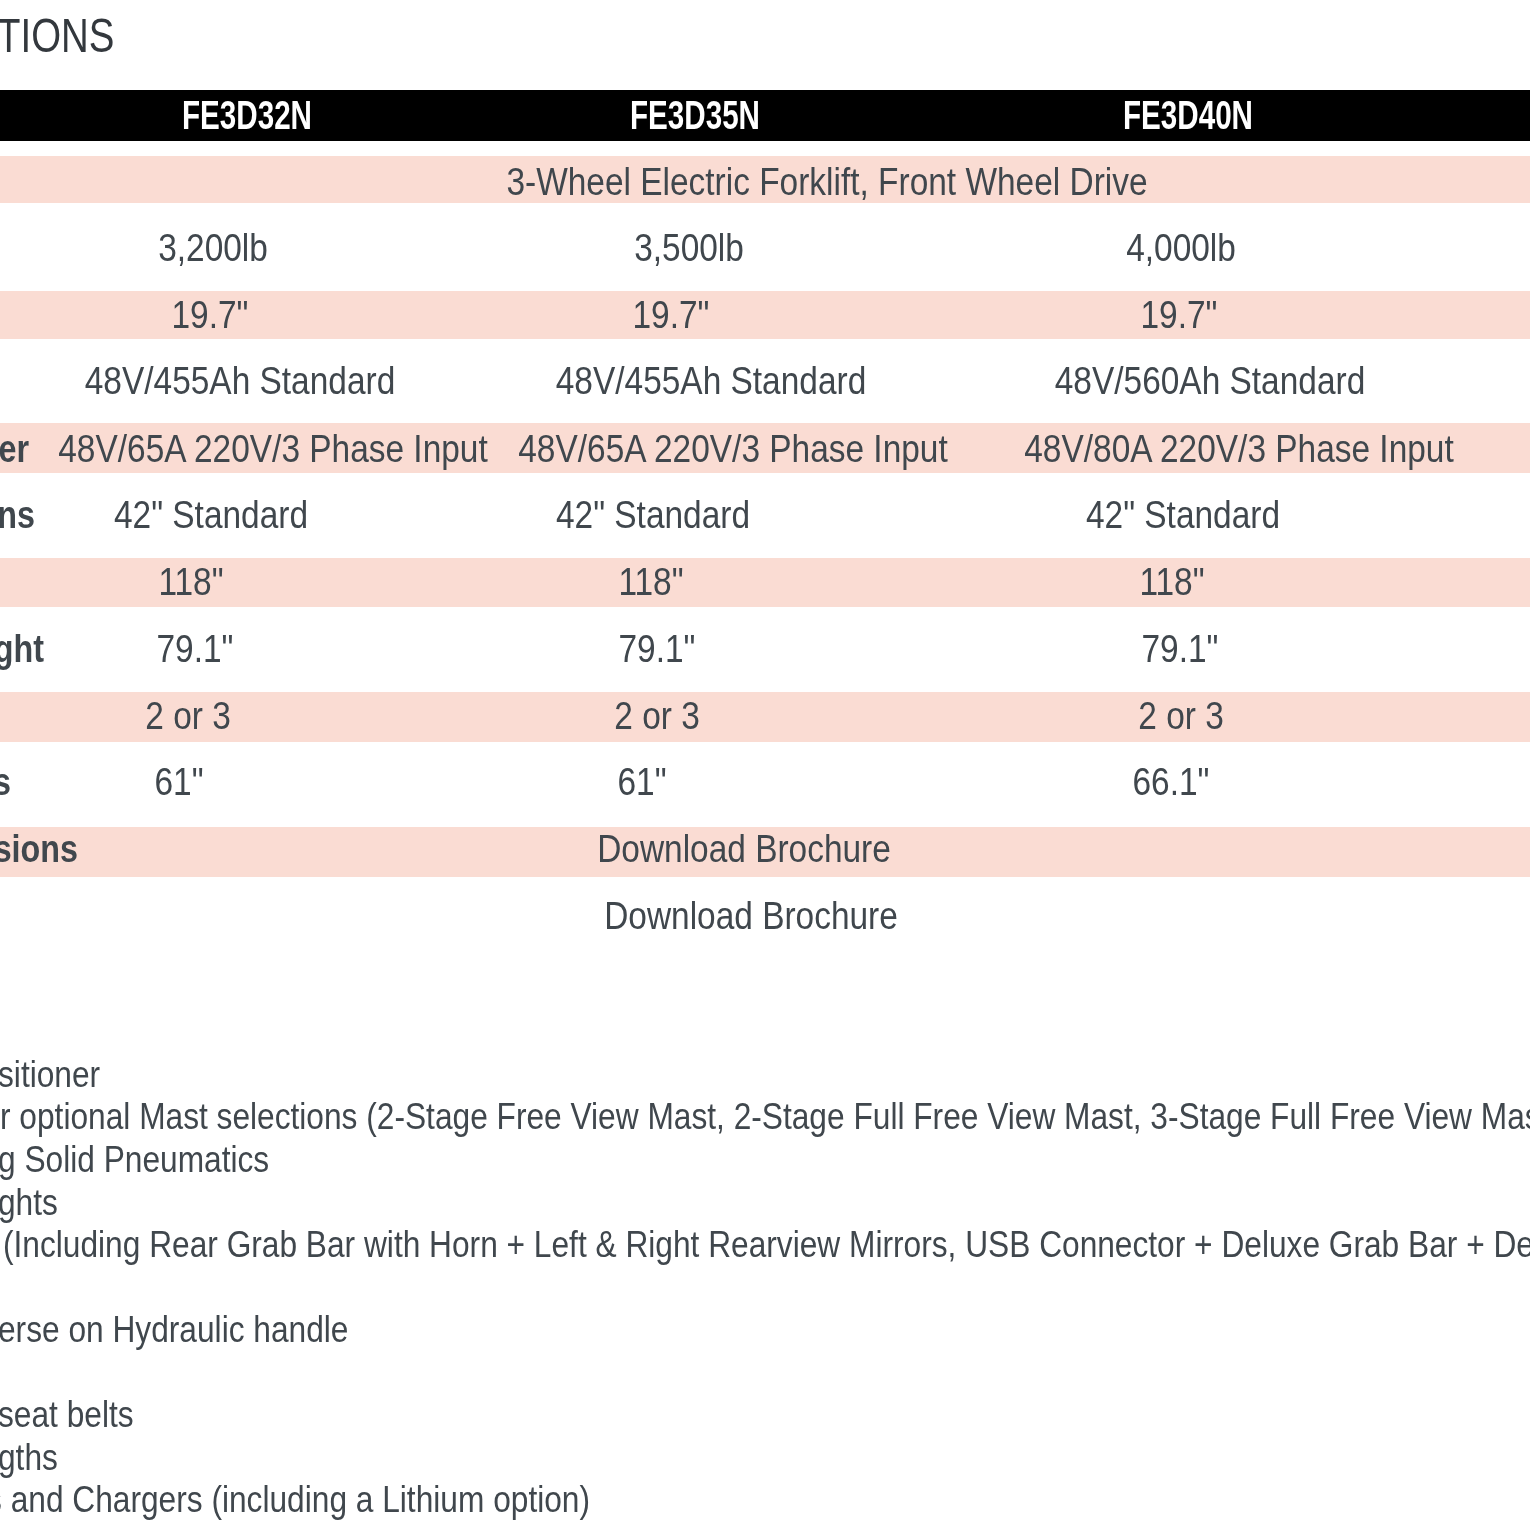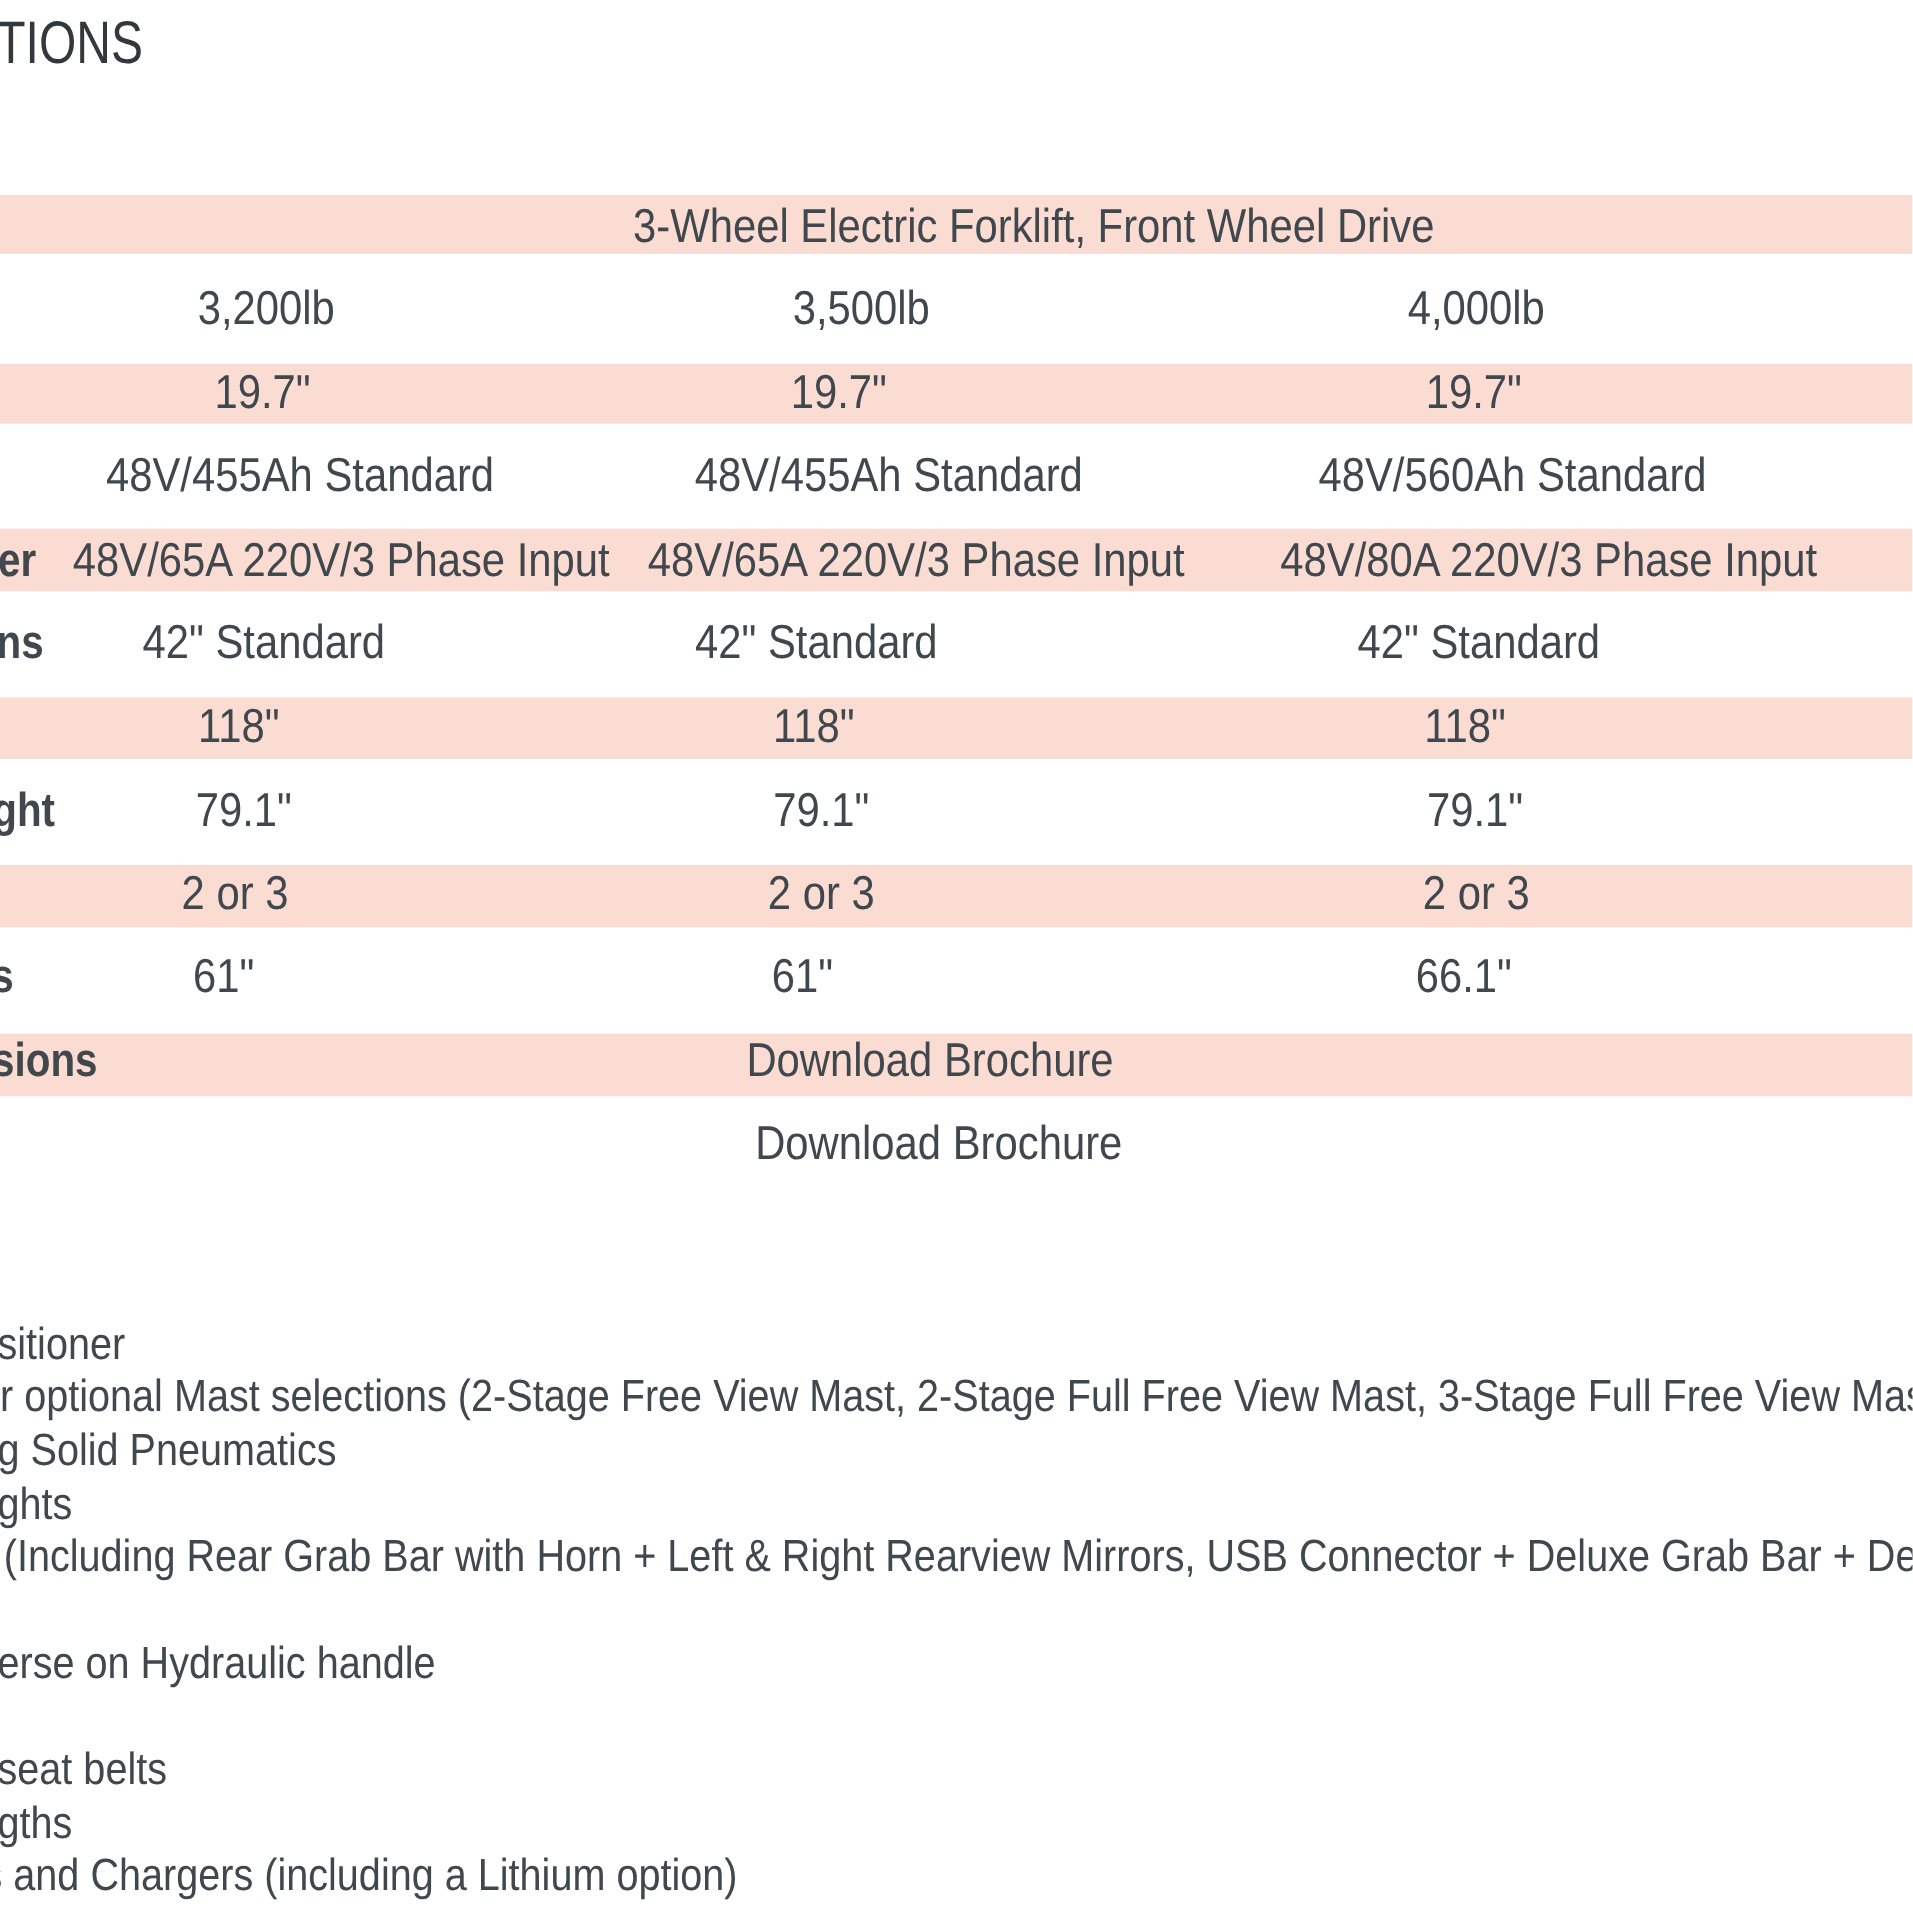--- a/index.html
+++ b/index.html
@@ -67,20 +67,25 @@
   }
   .link{cursor:pointer;}
 </style>
 </head>
 <body>
 
 <div class="page">
 
   <div class="title">TIONS</div>
 
+  <div class="header-band">
+    <span class="hcell" style="left:247px">FE3D32N</span>
+    <span class="hcell" style="left:695px">FE3D35N</span>
+    <span class="hcell" style="left:1188px">FE3D40N</span>
+  </div>
 
   <div class="band" style="top:156px;height:47px"></div>
   <div class="band" style="top:291px;height:48px"></div>
   <div class="band" style="top:423px;height:50px"></div>
   <div class="band" style="top:558px;height:49px"></div>
   <div class="band" style="top:692px;height:50px"></div>
   <div class="band" style="top:827px;height:50px"></div>
 
   <span class="cell" style="left:827px;top:182px">3-Wheel Electric Forklift, Front Wheel Drive</span>
 

